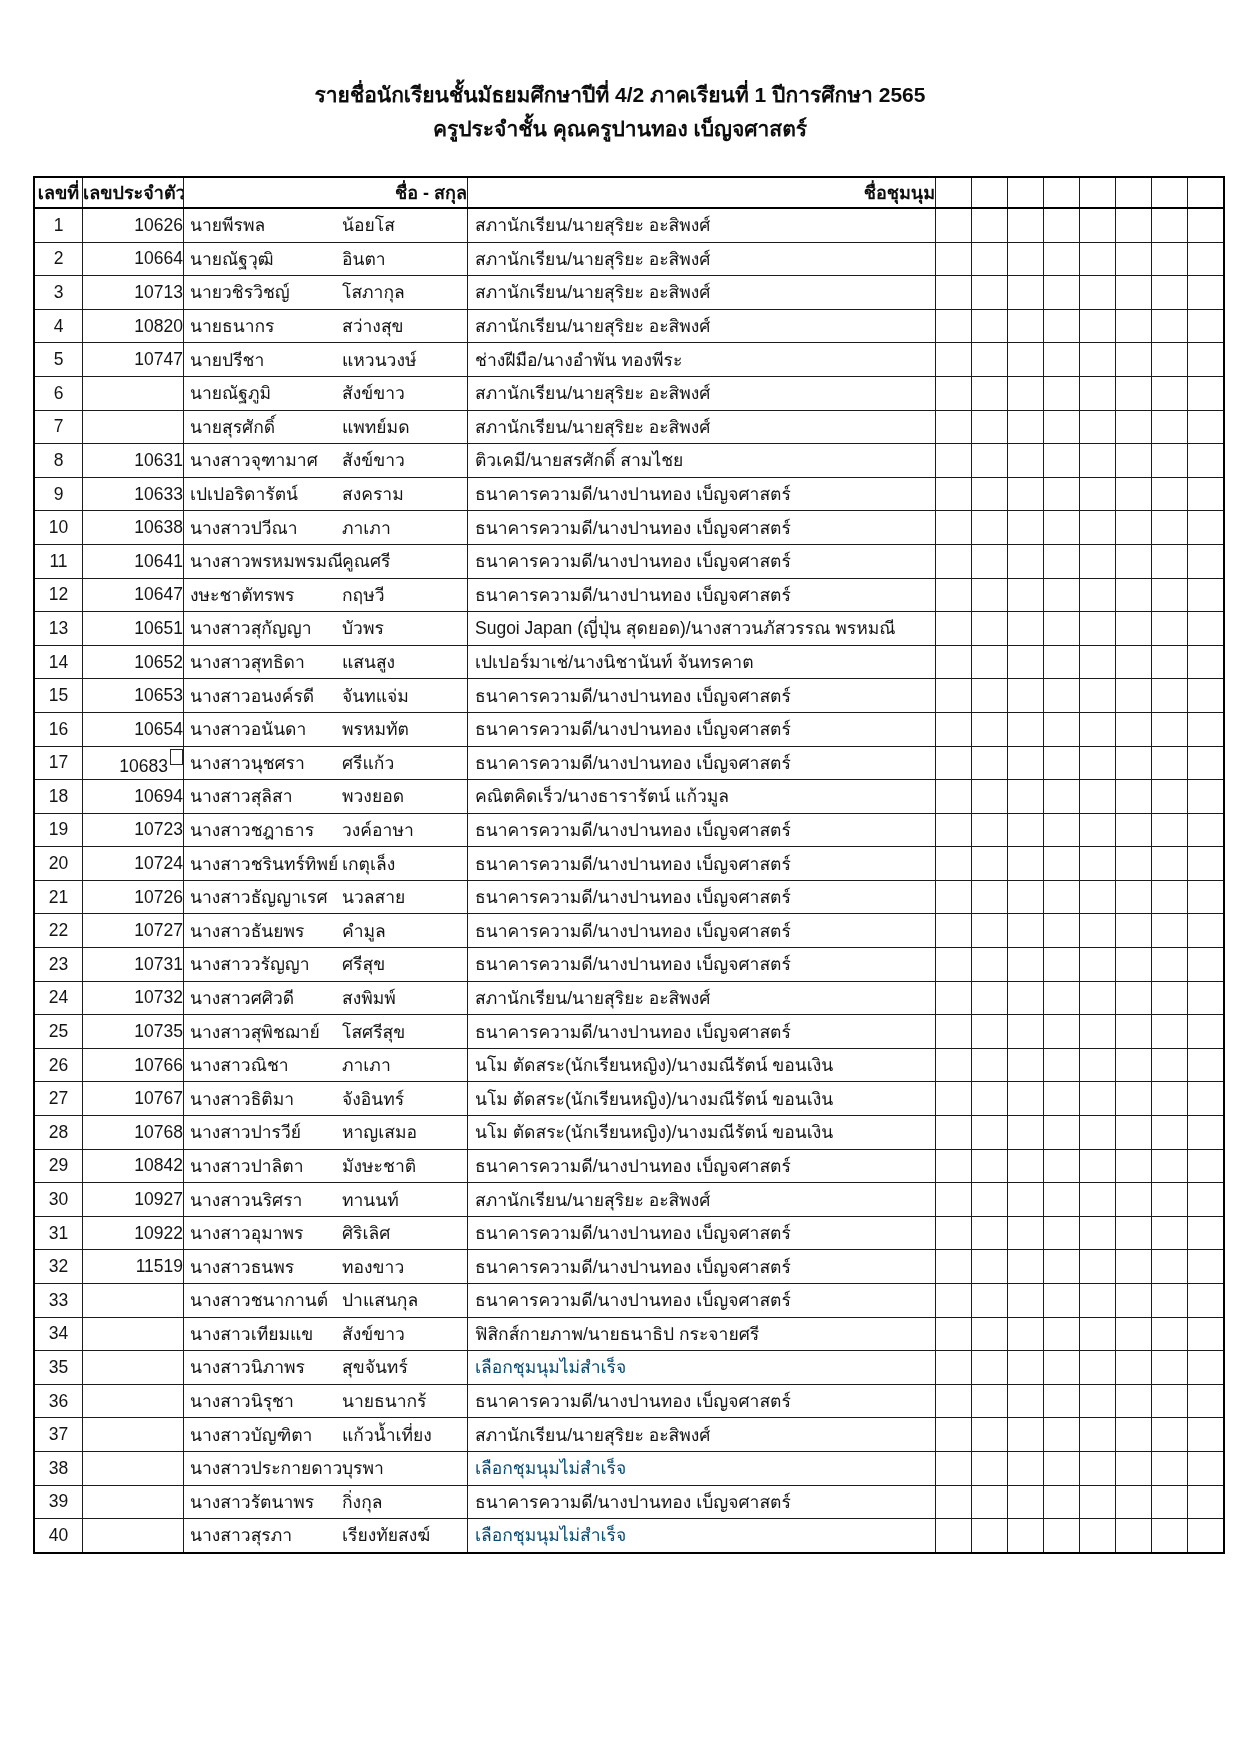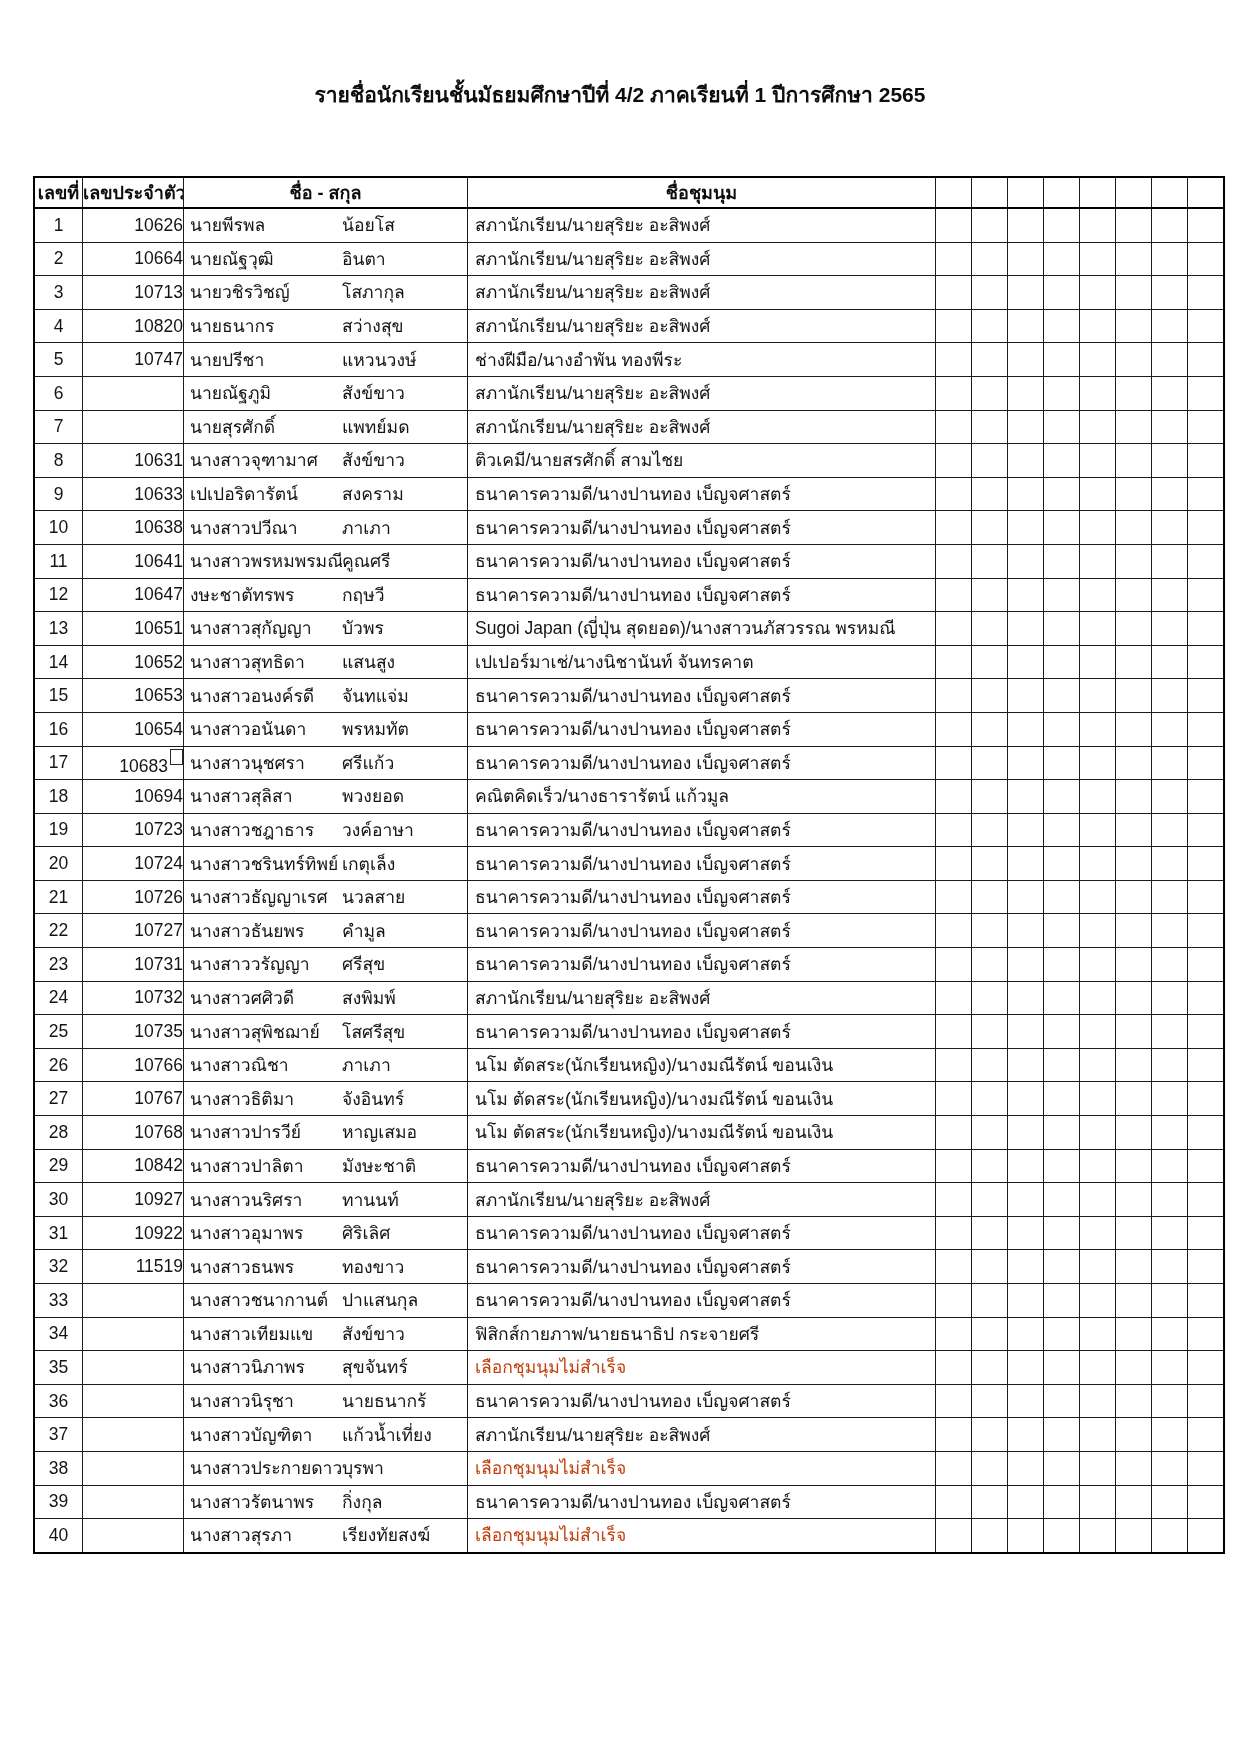--- a/index.html
+++ b/index.html
@@ -25,45 +25,46 @@
     border:1px solid #1c1c1c;
     padding:0;
     overflow:hidden;
     white-space:nowrap;
     vertical-align:middle;
   }
   thead th{
     height:28px;
     font-size:18px;
     font-weight:700;
-    text-align:center;
+    text-align:right;
     border-bottom:2px solid #000;
     color:#0d0d0d;
   }
   tbody td{height:32.6px;font-size:17.5px;color:#141414;}
   .c-no{width:47px;text-align:center;}
   .c-id{width:100px;text-align:right;}
   .c-name{width:283px;}
   .c-club{width:467px;}
   .c-blank{width:35px;}
   td.c-name{padding-left:6px;}
   td.c-name .fname{display:inline-block;width:152px;vertical-align:middle;overflow:hidden;}
   td.c-name .lname{display:inline-block;vertical-align:middle;}
   td.c-club{padding-left:7px;}
-  td.c-club.error{color:#c2410c;}
+  td.c-club.error{color:#0c4a6e;}
   .tofu{
     display:inline-block;width:11px;height:14px;
     border:1.3px solid #2a2a2a;margin-left:2px;vertical-align:7px;
   }
 </style>
 </head>
 <body>
 
 <div class="doc-titles">
   <div class="title-line">รายชื่อนักเรียนชั้นมัธยมศึกษาปีที่ 4/2  ภาคเรียนที่ 1  ปีการศึกษา  2565</div>
+  <div class="title-line">ครูประจำชั้น คุณครูปานทอง  เบ็ญจศาสตร์</div>
 </div>
 
 <div class="table-wrap">
   <table>
     <thead>
       <tr>
         <th class="c-no">เลขที่</th>
         <th class="c-id">เลขประจำตัว</th>
         <th class="c-name">ชื่อ - สกุล</th>
         <th class="c-club">ชื่อชุมนุม</th>

